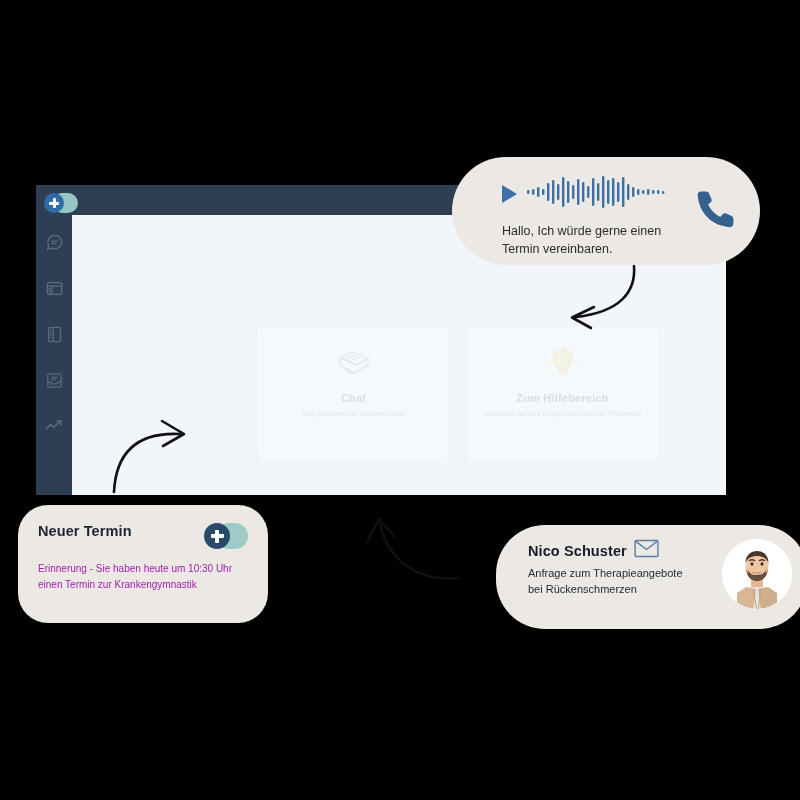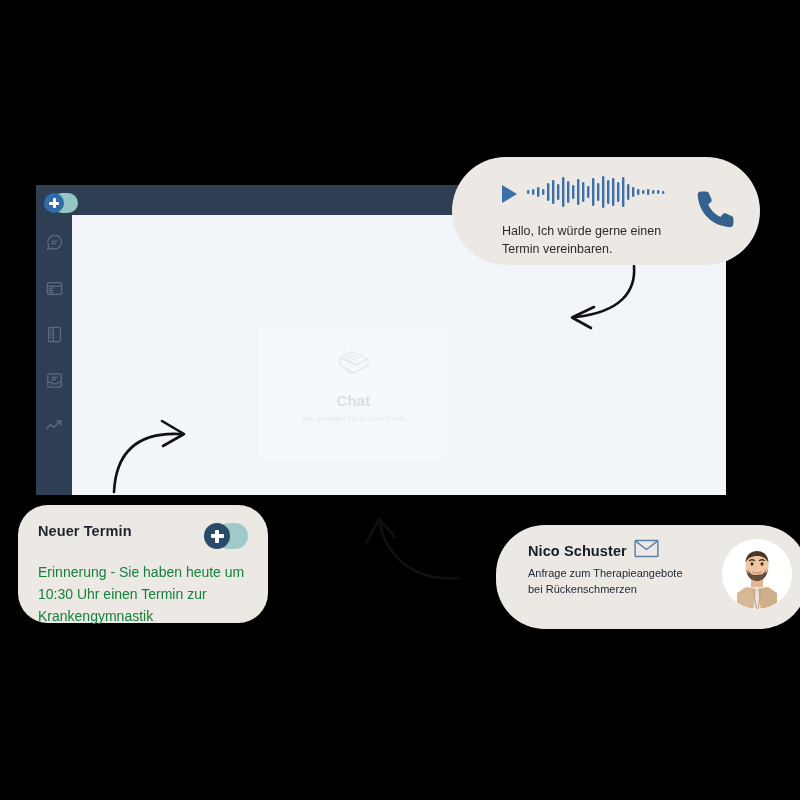--- a/index.html
+++ b/index.html
@@ -57,21 +57,21 @@
     position:absolute;left:184px;top:110px;display:flex;gap:14px;
   }
   .feature-card{
     width:195px;height:135px;border-radius:6px;
     background:#f6f9fc;border:1px solid #eef3f7;
     display:flex;flex-direction:column;align-items:center;
     padding-top:14px;box-sizing:border-box;
   }
   .feature-icon{height:46px;display:flex;align-items:center;justify-content:center;opacity:.30;}
   .feature-title{
-    font-size:15px;font-weight:bold;color:#d8dee4;margin-top:6px;letter-spacing:.2px;
+    font-size:11px;font-weight:bold;color:#d8dee4;margin-top:6px;letter-spacing:.2px;
   }
   .feature-sub{
     font-size:7px;color:#e2e7ec;text-align:center;margin-top:5px;line-height:1.5;
     width:160px;
   }
 
   
   .float-card{
     position:absolute;background:#ece9e5;border-radius:46px;
   }
@@ -99,21 +99,21 @@
   }
   .appt-head{display:flex;align-items:flex-start;justify-content:space-between;}
   .appt-title{font-size:14.5px;font-weight:bold;color:#1d2430;letter-spacing:.1px;}
   .appt-badge{position:relative;width:44px;height:26px;}
   .appt-badge .logo-pill{left:12px;width:32px;height:26px;border-radius:13px;background:#9ecbc7;}
   .appt-badge .logo-circle{width:26px;height:26px;background:#2a4a6b;}
   .appt-badge .logo-plus{width:13px;height:13px;}
   .appt-badge .logo-plus:before{left:4.5px;top:0;width:4px;height:13px;}
   .appt-badge .logo-plus:after{left:0;top:4.5px;width:13px;height:4px;}
   .appt-body{
-    font-size:14px;color:#15803d;line-height:1.58;margin-top:12px;
+    font-size:10px;color:#a21caf;line-height:1.58;margin-top:12px;
   }
 
   
   #mail-card{
     left:496px;top:525px;width:312px;height:104px;border-radius:49px;
     padding:14px 0 0 32px;box-sizing:border-box;
   }
   .mail-head{display:flex;align-items:center;gap:7px;}
   .mail-name{font-size:14.5px;font-weight:bold;color:#161d27;letter-spacing:.1px;}
   .mail-body{font-size:11px;color:#222a34;line-height:1.47;margin-top:3px;max-width:160px;}
@@ -204,20 +204,31 @@
               <path d="M8 18l14-7 18 8-14 7z"></path>
               <path d="M8 18v9l16 8 16-8v-9"></path>
               <path d="M14 19.5l9 4M17 16.5l9 4M20 13.8l9 4" stroke-linecap="round"></path>
               <path d="M14 30.5l8 3.8M16 33.5l6 2.8" stroke-linecap="round"></path>
             </svg>
           </div>
           <div class="feature-title">Chat</div>
           <div class="feature-sub">Hier gelangen Sie zu Ihren Chats</div>
         </div>
 
+        <div class="feature-card">
+          <div class="feature-icon">
+            <svg width="42" height="42" viewBox="0 0 48 48" fill="none" stroke="#e3d398" stroke-width="1.8" stroke-linecap="round" stroke-linejoin="round">
+              <path d="M24 9a10 10 0 0 0-6 18v4h12v-4a10 10 0 0 0-6-18z" fill="#f5e7a8" stroke="#e3d398"></path>
+              <path d="M19 34h10M20 37.5h8"></path>
+              <path d="M24 4.5v2.5M11.5 11l1.8 1.8M36.5 11l-1.8 1.8M7 23h2.5M38.5 23H41"></path>
+            </svg>
+          </div>
+          <div class="feature-title">Zum Hilfebereich</div>
+          <div class="feature-sub">Antworten auf Ihre Fragen und Hilfe bei Problemen</div>
+        </div>
 
       </div>
     </div>
   </div>
 
   <svg class="arrow" style="left:550px;top:262px;" width="130" height="80" viewBox="0 0 130 80" fill="none">
     <path d="M84 4 C86 30, 70 50, 26 55" stroke="#111111" stroke-width="2.6" stroke-linecap="round"></path>
     <path d="M44 45 L22 55.5 L41 66" stroke="#111111" stroke-width="2.6" stroke-linecap="round" stroke-linejoin="round" fill="none"></path>
   </svg>
 

